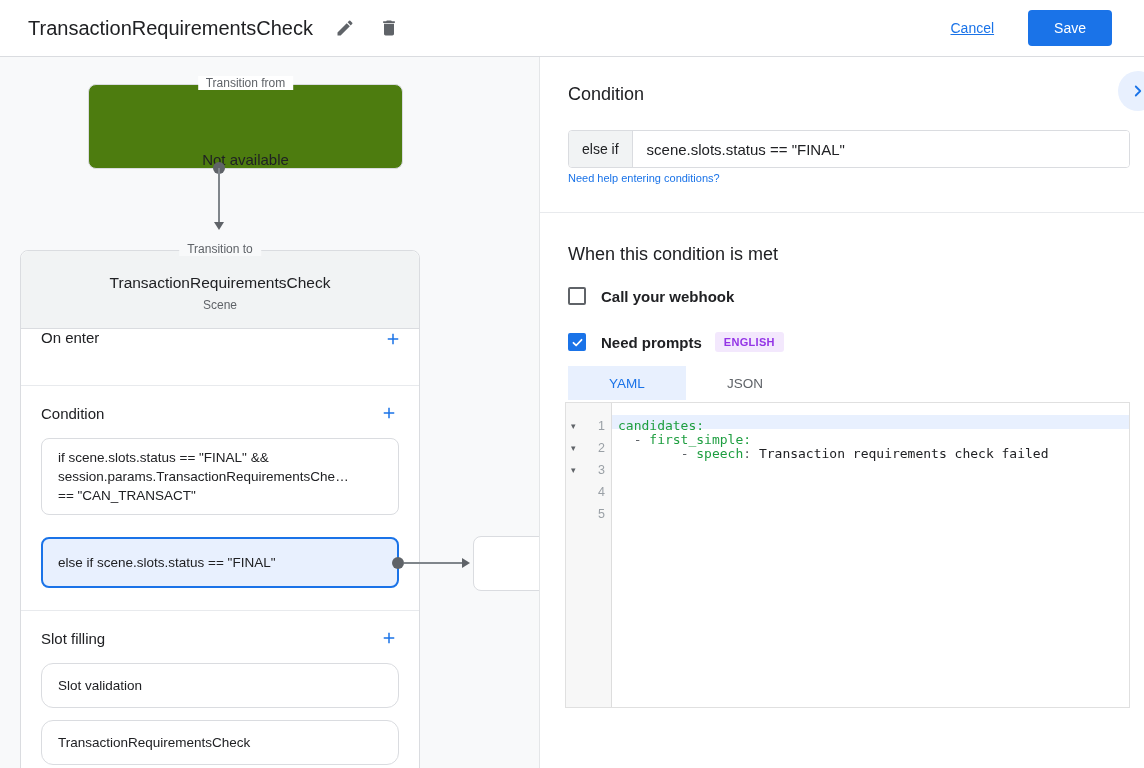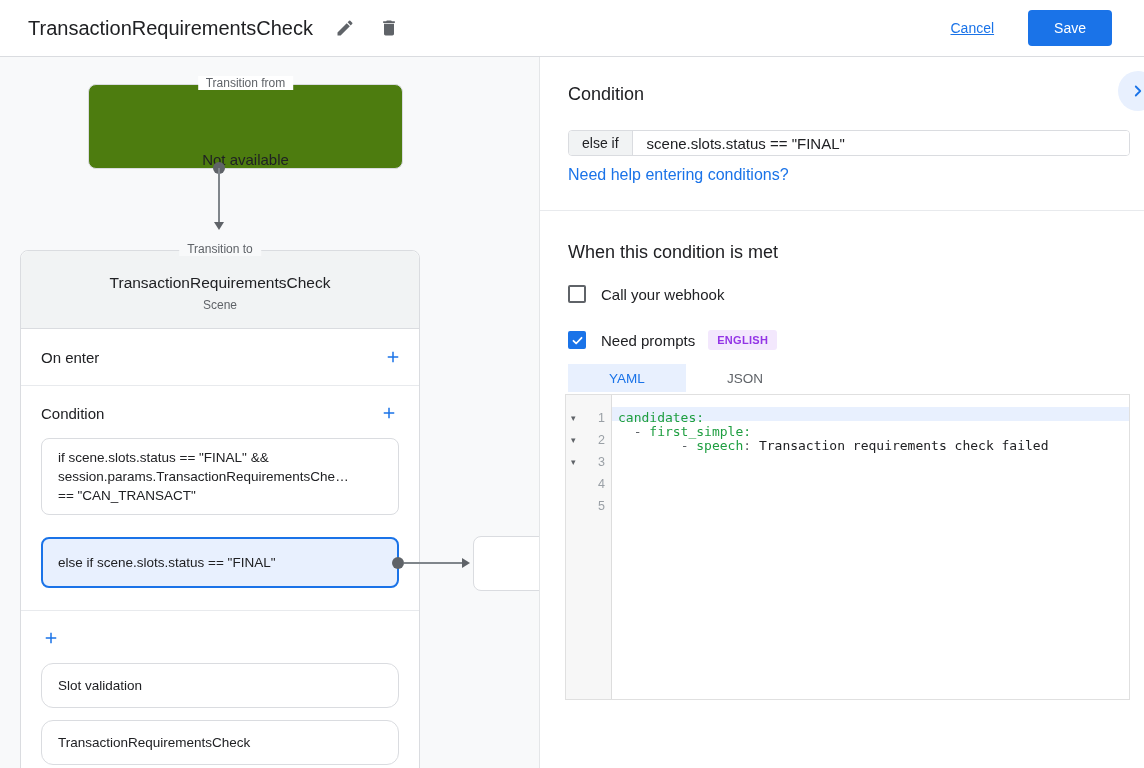--- a/index.html
+++ b/index.html
@@ -40,21 +40,21 @@
     border-top:8px solid #5f6368; }
 
   .scene-card { position:absolute; left:20px; top:193px; width:400px;
     background:#fff; border:1px solid #dadce0; border-radius:8px; }
   .scene-card .legend { background:#f8f9fa; }
   .card-head { background:#f1f3f4; border-bottom:1px solid #dadce0;
     border-radius:8px 8px 0 0; text-align:center; padding:23px 16px 16px; }
   .card-head .t { font-size:15.5px; color:#202124; }
   .card-head .s { font-size:12px; color:#5f6368; margin-top:6px; }
 
-  .row-line { display:flex; align-items:center; padding:0 16px 0 20px; height:57px;
+  .row-line { display:flex; align-items:flex-start; padding:0 16px 0 20px; height:57px;
     border-bottom:1px solid #e8eaed; }
   .row-line .lbl { flex:1; font-size:15px; }
   .plus { width:20px; height:20px; display:flex; align-items:center; justify-content:center;
     background:none; border:none; cursor:pointer; }
 
   .section { padding:12px 20px 22px; border-bottom:1px solid #e8eaed; }
   .section.last { border-bottom:none; padding-bottom:20px; }
   .sec-head { display:flex; align-items:center; height:30px; margin-bottom:10px; }
   .sec-head .lbl { flex:1; font-size:15px; }
   .cond-box { border:1px solid #dadce0; border-radius:8px; background:#fff;
@@ -74,46 +74,46 @@
   .target-box { position:absolute; left:473px; top:479px; width:100px; height:55px;
     background:#fff; border:1px solid #dadce0; border-radius:8px; }
 
   
   .panel { position:relative; flex:1; background:#fff; padding:0 0 0 28px; overflow:visible; }
   .panel h2 { font-size:18px; font-weight:400; margin-top:26px; line-height:22px; }
   .collapse-btn { position:absolute; top:14px; right:-14px; width:40px; height:40px;
     border-radius:50%; background:#e8f0fe; border:none; cursor:pointer;
     display:flex; align-items:center; justify-content:center; }
 
-  .cond-input { margin-top:25px; margin-right:14px; height:26px; display:flex;
+  .cond-input { margin-top:25px; margin-right:14px; height:38px; display:flex;
     border:1px solid #dadce0; border-radius:4px; overflow:hidden; align-items:stretch; }
   .cond-prefix { background:#f1f3f4; border-right:1px solid #dadce0; display:flex;
     align-items:center; padding:0 13px; font-size:14px; color:#202124; }
   .cond-input input { flex:1; border:none; outline:none; font-size:15px;
     font-family:"Liberation Sans", sans-serif; color:#202124; padding:0 14px; }
-  .help-link { display:inline-block; margin-top:10px; font-size:16px; color:#1a73e8;
+  .help-link { display:inline-block; margin-top:2px; font-size:11px; color:#1a73e8;
     text-decoration:none; }
 
   .divider { border:none; border-top:1px solid #e8eaed; margin:26px 0 0 -28px; }
 
   .checkrow { display:flex; align-items:center; margin-top:22px; }
   .checkrow.second { margin-top:27px; }
   .cbox { width:18px; height:18px; border:2px solid #5f6368; border-radius:2px;
     background:#fff; cursor:pointer; flex:none; }
   .cbox.checked { border-color:#1a73e8; background:#1a73e8; display:flex;
     align-items:center; justify-content:center; }
-  .checkrow .clabel { margin-left:15px; font-size:15px; font-weight:400; color:#202124;text-align:right; }
+  .checkrow .clabel { margin-left:15px; font-size:15px; font-weight:700; color:#202124;text-align:right; }
   .badge { margin-left:13px; background:#f3e8fd; color:#9334e6; font-size:11px;
     font-weight:700; letter-spacing:.3px; padding:4px 9px; border-radius:3px; }
 
   .desc { margin-top:10px; font-size:13px; line-height:18px; color:#202124; max-width:545px; }
   .desc a { color:#1a73e8; text-decoration:none; }
 
   .tabs { display:flex; margin-top:14px; }
-  .tab { width:118px; height:28px; display:flex; align-items:center; justify-content:center;
+  .tab { width:118px; height:34px; display:flex; align-items:center; justify-content:center;
     font-size:13.5px; font-weight:500; color:#5f6368; cursor:pointer; }
   .tab.active { background:#e8f0fe; color:#1a73e8; }
 
   .editor { margin-top:2px; margin-left:-3px; margin-right:14px; height:306px;
     border:1px solid #e0e0e0; display:flex; background:#fff; }
   .gutter { width:46px; background:#f7f7f7; border-right:1px solid #ddd;
     padding-top:12px; flex:none; }
   .gutter-row { display:flex; align-items:center; height:22px; padding:0 6px 0 5px; }
   .fold { width:12px; font-size:9px; color:#5f6368; line-height:22px; }
   .lnum { flex:1; text-align:right; font-size:12.5px; color:#9aa0a6;
@@ -199,20 +199,21 @@
 session.params.TransactionRequirementsChe…
 == "CAN_TRANSACT"</div>
         <div class="cond-box selected">
           <span>else if scene.slots.status == "FINAL"</span>
           <span class="h-dot"></span>
         </div>
       </div>
 
       <div class="section last">
         <div class="sec-head">
+          <span class="lbl">Slot filling</span>
           <button class="plus">
             <span>
               <svg width="18" height="18" viewBox="0 0 24 24" fill="none" stroke="#1a73e8" stroke-width="2">
                   <path d="M12 5v14M5 12h14"></path>
                 </svg>
             </span>
           </button>
         </div>
         <div class="slot-box">Slot validation</div>
         <div class="slot-box">TransactionRequirementsCheck</div>

